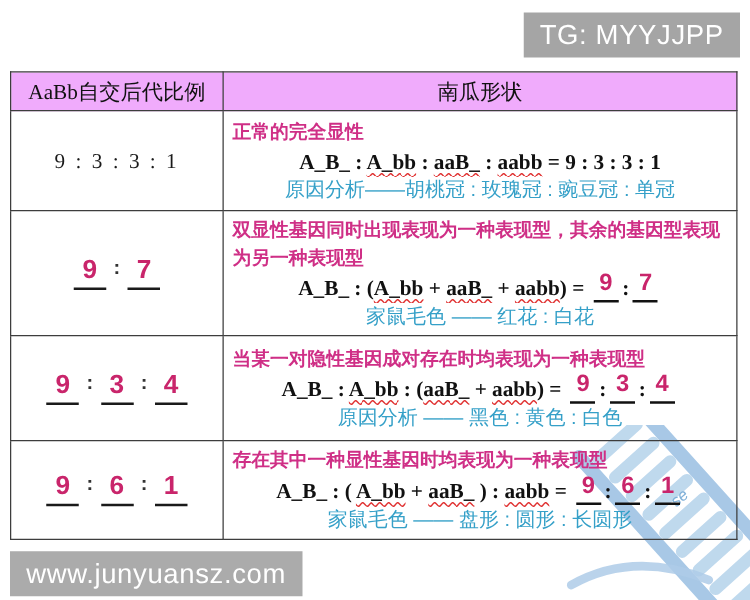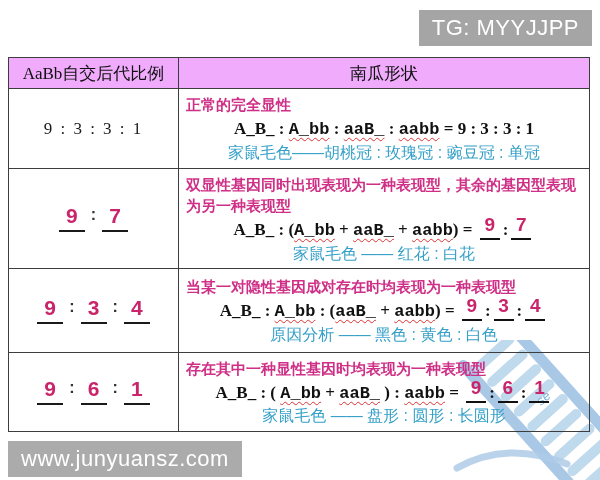--- a/index.html
+++ b/index.html
@@ -50,21 +50,21 @@
   .analysis-title {
     color:#cf2f86; font-weight:bold; font-size:15px; line-height:1.45; text-align:left;
   }
   .formula {
     text-align:center; color:#111; font-weight:bold;
     font-family:"Liberation Serif", serif; font-size:17px; line-height:1.5;
     white-space:nowrap;
   }
   .sq {
     text-decoration:underline wavy #e03131 1px;
-    text-decoration-skip-ink:none; text-underline-offset:3px;font-family:Liberation Mono, monospace;
+    text-decoration-skip-ink:none; text-underline-offset:3px;
   }
   .ans-blank {
     display:inline-block; min-width:20px; text-align:center;
     border-bottom:2px solid #111; margin:0 3px; padding:0 2px; line-height:1;
   }
   .ans-blank .an {
     position:relative; top:-4px; color:#c9256b; font-weight:bold; font-size:19px;
     font-family:"Liberation Sans", sans-serif;
   }
   .example { color:#35a0c8; font-size:16px; text-align:center; font-weight:normal; }
@@ -106,21 +106,21 @@
   </tr>
 
   <tr class="r1">
     <td class="ratio-cell">
       <span class="ratio-plain">9 : 3 : 3 : 1</span>
     </td>
     <td class="analysis-cell">
       <div class="cell-v">
         <div class="analysis-title">正常的完全显性</div>
         <div class="formula"><span>A_B_</span><span> : </span><span class="sq">A_bb</span><span> : </span><span class="sq">aaB_</span><span> : </span><span class="sq">aabb</span><span> = </span><span>9 : 3 : 3 : 1</span></div>
-        <div class="example">家鼠毛色——胡桃冠 : 玫瑰冠 : 豌豆冠 : 单冠</div>
+        <div class="example">原因分析——胡桃冠 : 玫瑰冠 : 豌豆冠 : 单冠</div>
       </div>
     </td>
   </tr>
 
   <tr class="r2">
     <td class="ratio-cell">
       <span class="blank-num"><span class="bn">9</span></span><span class="ratio-colon">:</span><span class="blank-num"><span class="bn">7</span></span>
     </td>
     <td class="analysis-cell">
       <div class="cell-v">

